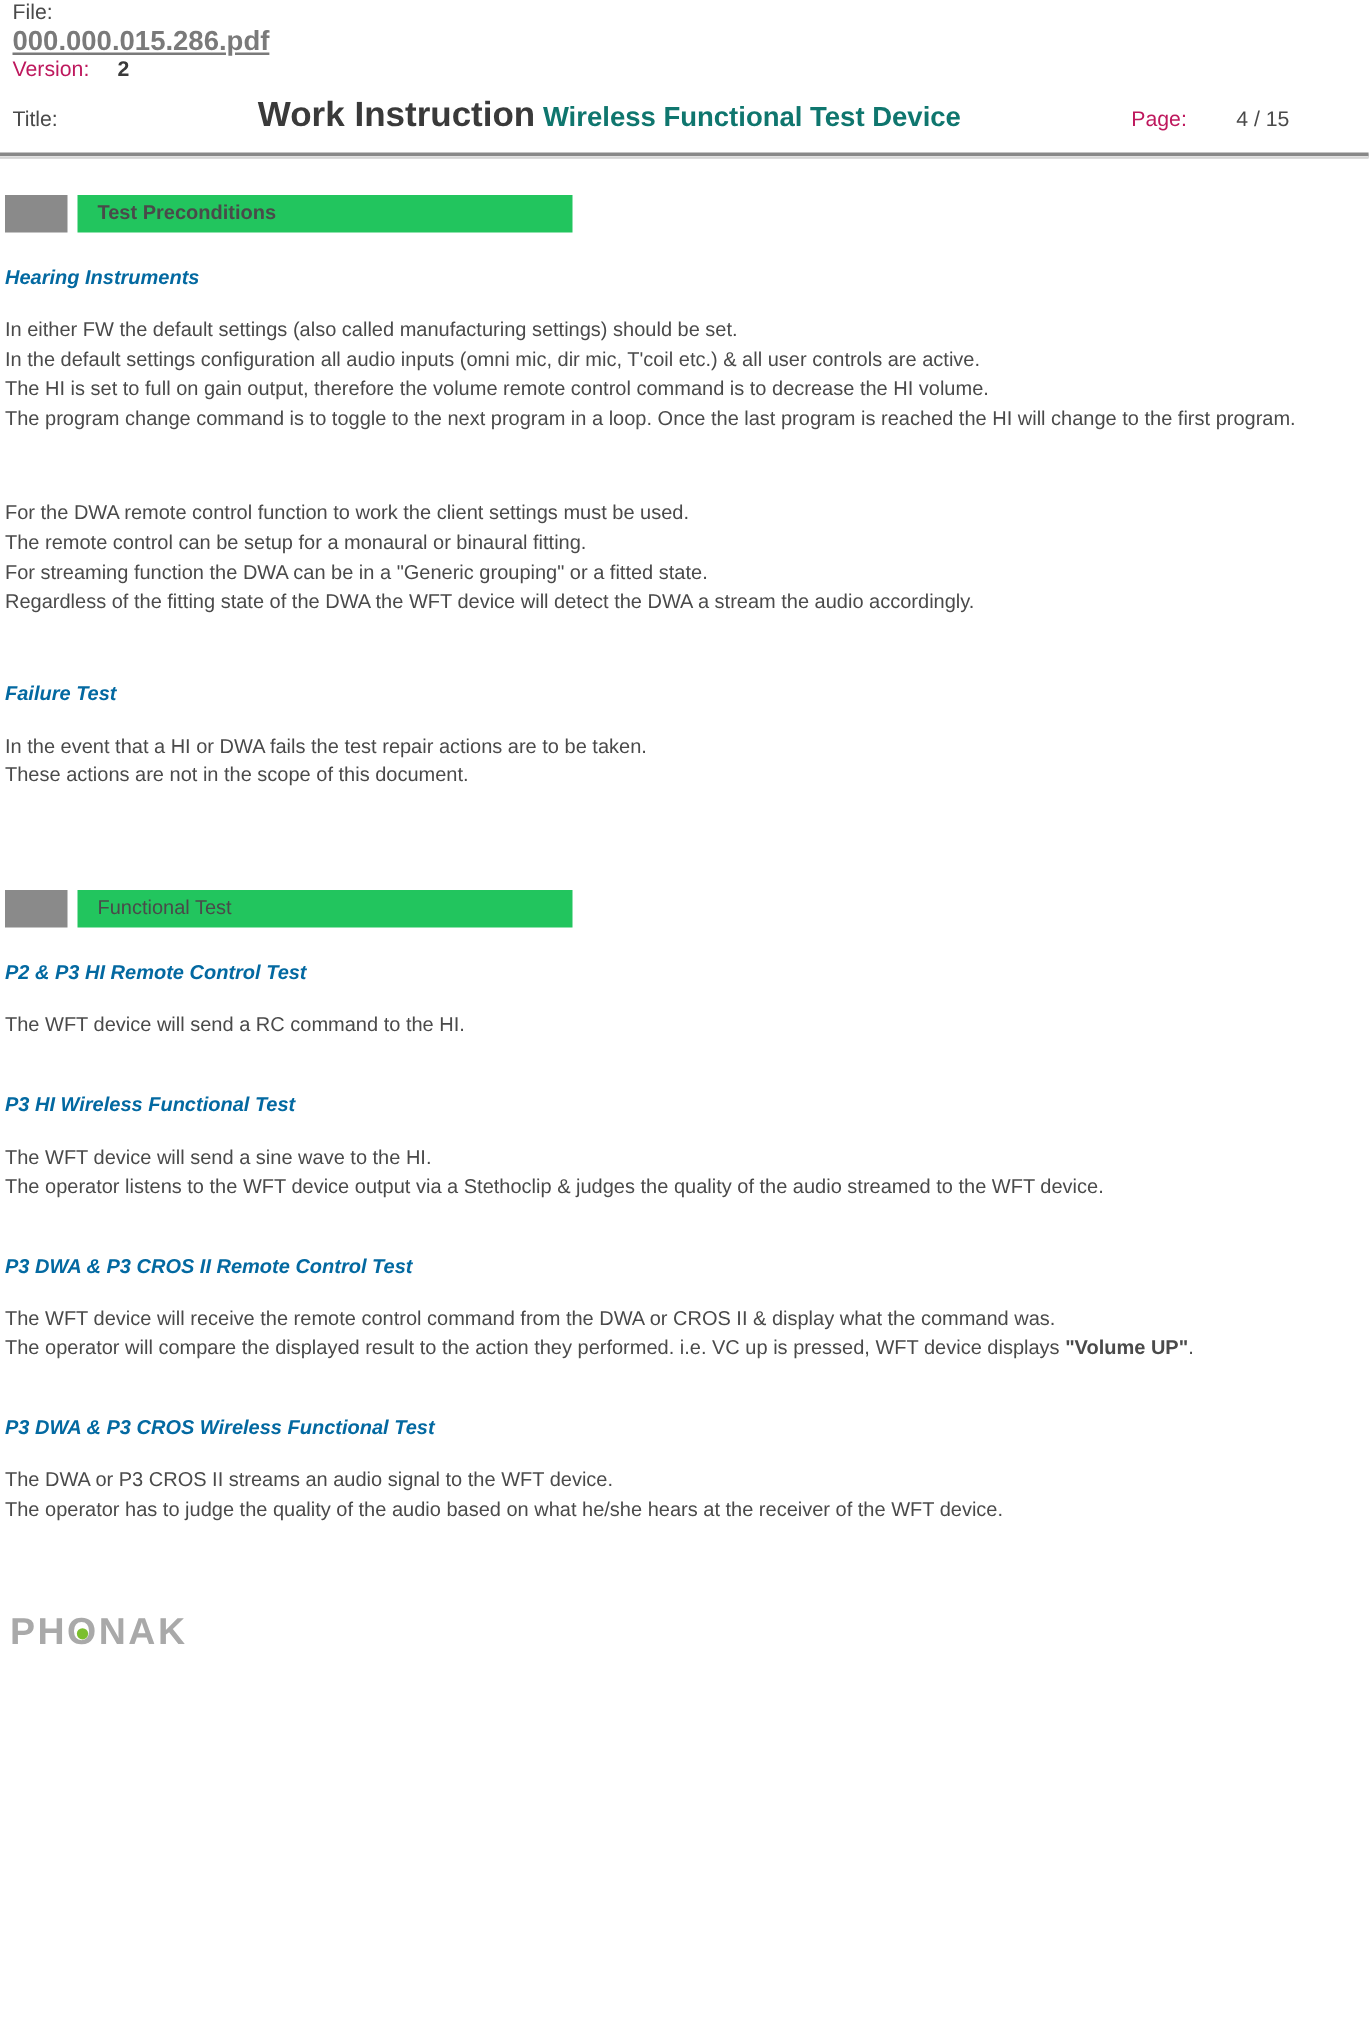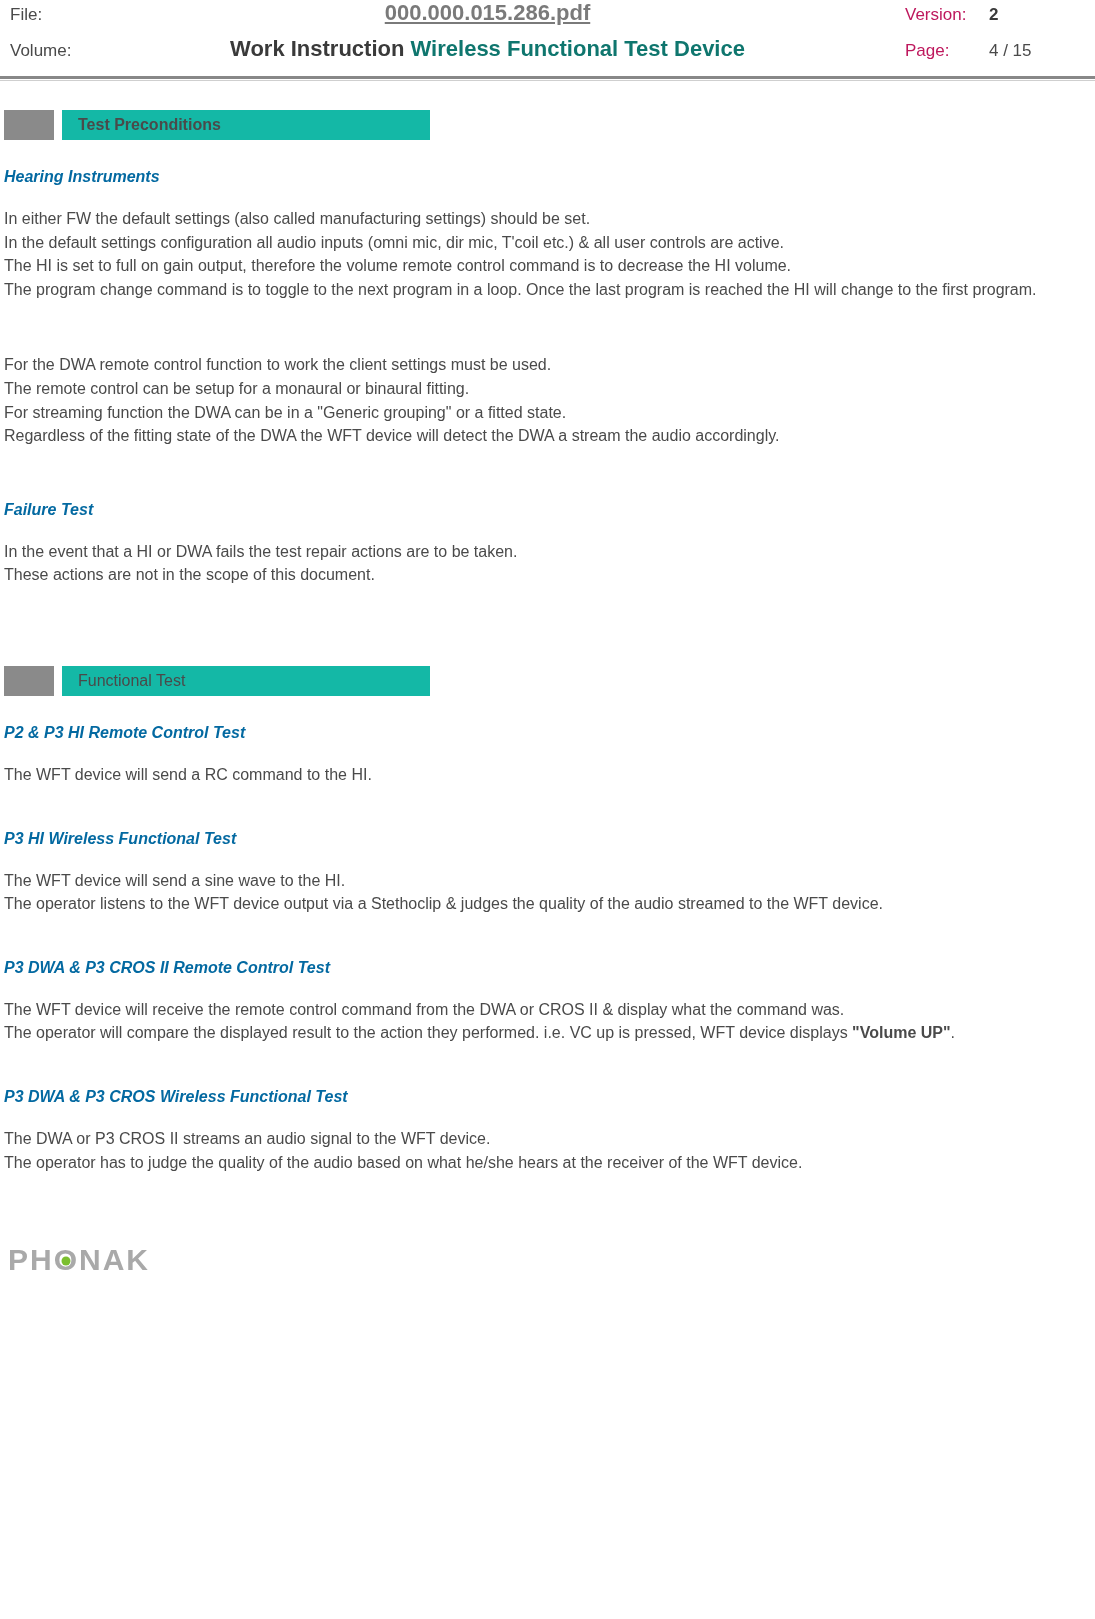--- a/index.html
+++ b/index.html
@@ -16,38 +16,38 @@
     padding: 0 0 40px 0;
   }
   .header {
     width: 100%;
   }
   .header-row {
     display: flex;
     align-items: baseline;
     padding: 0 10px;
   }
-  .header-row.first { padding-top: 0; }
+  .header-row.first { padding-top: 0; flex-direction: column; }
   .header-lbl {
     width: 60px;
     font-size: 17px;
     color: #4a4a4a;
   }
   .header-center {
     flex: 1;
     text-align: center;
   }
   .file-link {
     font-size: 22px;
     font-weight: 700;
     color: #7a7a7a;
     text-decoration: underline;
   }
   .title-main {
-    font-size: 22px;
+    font-size: 28px;
     font-weight: 700;
     color: #3a3a3a;
   }
   .title-sub {
     font-size: 22px;
     font-weight: 700;
     color: #0f766e;
   }
   .header-right {
     width: 180px;
@@ -77,23 +77,23 @@
     display: flex;
     align-items: stretch;
     margin: 0 0 28px 0;
   }
   .section-bar .square {
     width: 50px;
     height: 30px;
     background: #8a8a8a;
   }
   .section-bar .bar {
-    width: 368px;
+    width: 396px;
     height: 30px;
-    background: #14b8a6;
+    background: #22c55e;
     display: flex;
     align-items: center;
     padding-left: 16px;
     font-size: 16px;
     color: #4a4a4a;
     margin-left: 8px;
   }
   .section-bar .bar.bold { font-weight: 700; }
   .body {
     padding: 0 4px;
@@ -152,21 +152,21 @@
       <div class="header-lbl">File:</div>
       <div class="header-center">
         <span class="file-link">000.000.015.286.pdf</span>
       </div>
       <div class="header-right">
         <span class="header-right-lbl">Version:</span>
         <span class="header-right-val">2</span>
       </div>
     </div>
     <div class="header-row" style="margin-top:10px;">
-      <div class="header-lbl">Volume:</div>
+      <div class="header-lbl">Title:</div>
       <div class="header-center">
         <span class="title-main">Work Instruction</span><span class="title-sub"> Wireless Functional Test Device</span>
       </div>
       <div class="header-right">
         <span class="header-right-lbl">Page:</span>
         <span class="header-right-val thin">4 / 15</span>
       </div>
     </div>
   </div>
 

